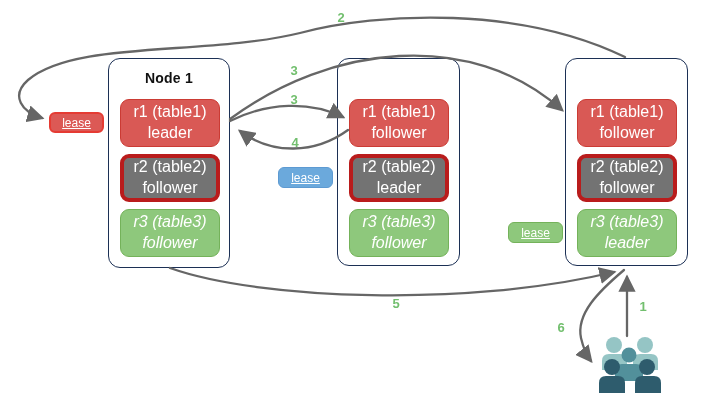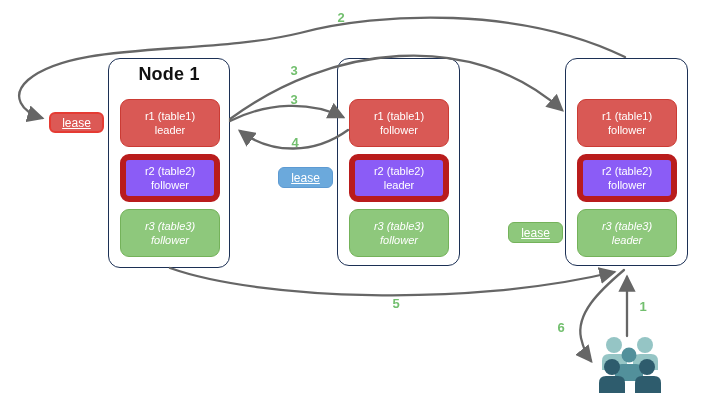--- a/index.html
+++ b/index.html
@@ -5,30 +5,30 @@
   html,body{margin:0;padding:0;background:#ffffff;}
   .canvas{
     position:relative;width:704px;height:405px;background:#ffffff;overflow:hidden;
     font-family:"Liberation Sans","DejaVu Sans",sans-serif;
   }
   .node{
     position:absolute;background:#ffffff;border:1.4px solid #1c3055;border-radius:12px;
     box-sizing:border-box;
   }
   .node-title{
-    text-align:center;margin-top:5px;font-size:18px;font-weight:bold;color:#111111;
+    text-align:center;margin-top:11px;font-size:14px;font-weight:bold;color:#111111;
     letter-spacing:.2px;
   }
   .rep{
     position:absolute;left:11px;width:100px;height:48px;border-radius:9px;box-sizing:border-box;
     display:flex;flex-direction:column;align-items:center;justify-content:center;
-    color:#ffffff;font-size:11px;line-height:1.3;text-align:center;
+    color:#ffffff;font-size:16px;line-height:1.3;text-align:center;
   }
   .rep.red{background:#d95955;border:1px solid #cb3b34;}
-  .rep.blue{background:#8b5cf6;border:6px solid #b91c1c;}
+  .rep.blue{background:#737373;border:4px solid #b91c1c;}
   .rep.green{background:#8ec87c;border:1px solid #74b25a;font-style:italic;}
   .rep-1{top:40px;} .rep-2{top:95px;} .rep-3{top:150px;}
   .lease{
     position:absolute;width:55px;height:21px;border-radius:6px;box-sizing:border-box;
     display:flex;align-items:center;justify-content:center;
     color:#ffffff;font-size:12px;text-decoration:underline;
   }
   .lease.red{background:#dc5955;border:2px solid #e53b33;}
   .lease.blue{background:#6ba9dc;border:1.6px solid #5d9ad2;}
   .lease.green{background:#8ec87c;border:1.6px solid #74b25a;}

